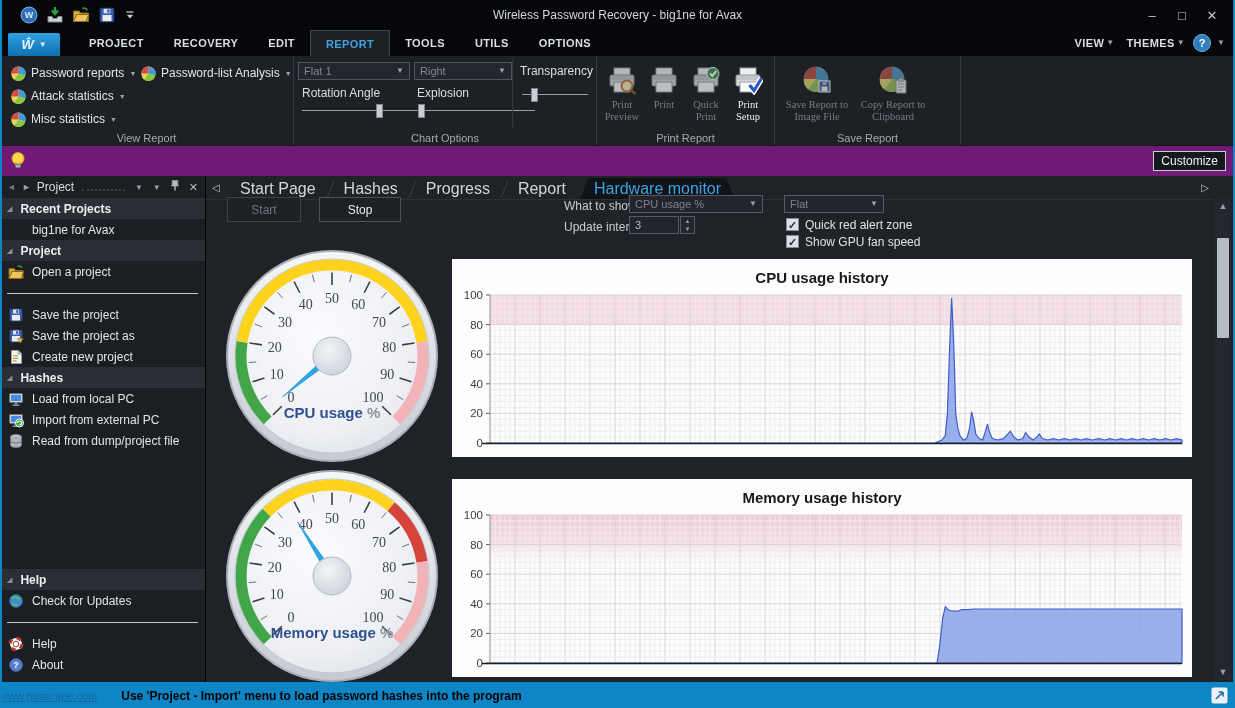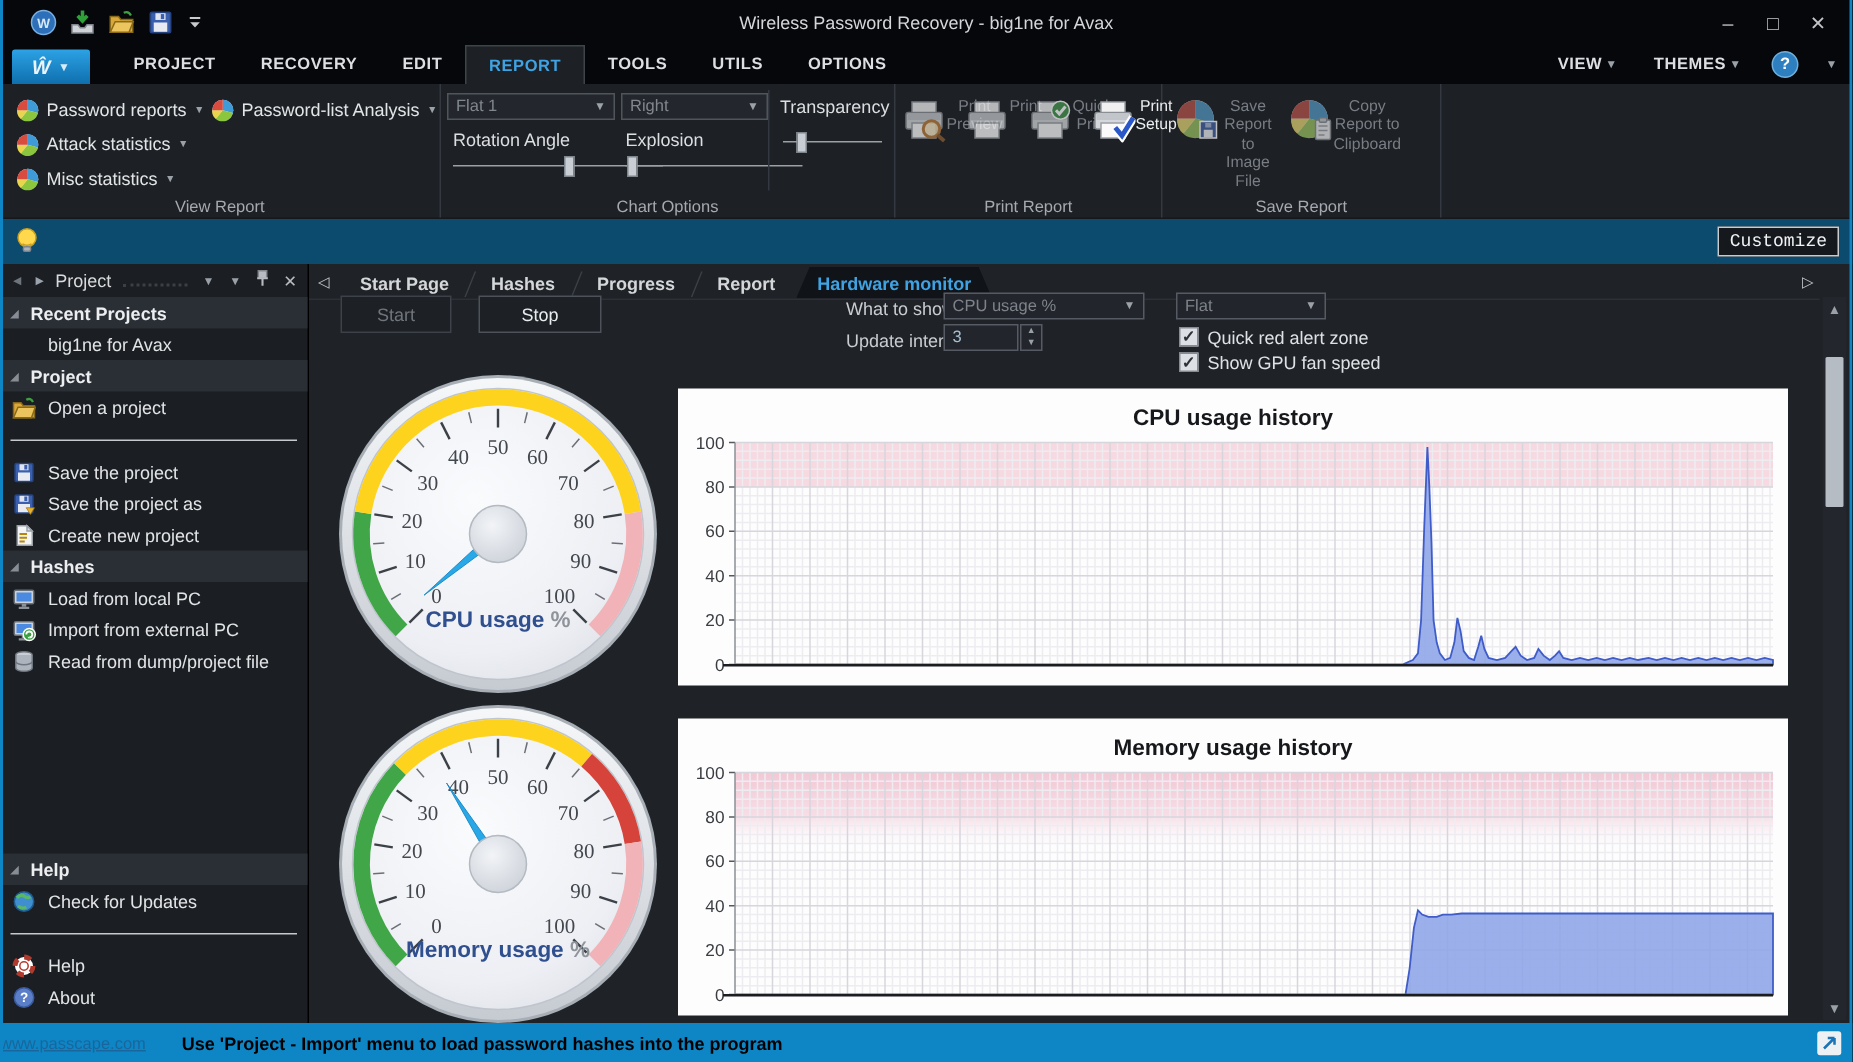--- a/index.html
+++ b/index.html
@@ -18,45 +18,45 @@
 
   
   .menubar{height:26px;background:#05070b;display:flex;align-items:flex-end;position:relative;}
   .app-button{width:52px;height:23px;margin-left:8px;margin-bottom:0;background:linear-gradient(#2ca2e4,#0f6fae);border-radius:2px 2px 0 0;display:flex;align-items:center;justify-content:center;gap:5px;}
   .app-button .w{color:#eaf4fc;font-weight:bold;font-size:13px;font-style:italic;}
   .caret{font-size:8px;color:#9ba1a8;line-height:1;}
   .app-button .caret{color:#d8ecfa;}
   #menu-left{display:flex;height:26px;margin-left:14px;}
   .menu-item{padding:0 15px;display:flex;align-items:center;font-size:11px;font-weight:bold;letter-spacing:.4px;color:#dcdee0;height:26px;box-sizing:border-box;}
   .menu-item.active{color:#3fa2e2;border:1px solid #3f444b;border-bottom:none;background:#1d2025;}
-  .menu-right{margin-left:auto;display:flex;align-items:center;gap:16px;padding-right:10px;height:26px;}
+  .menu-right{margin-left:auto;display:flex;align-items:center;gap:4px;padding-right:10px;height:26px;}
   .menu-right .menu-item{padding:0 4px;}
   .menu-right .caret{margin-left:2px;}
   .help-circle{width:16px;height:16px;border-radius:50%;background:#2d7fc0;color:#fff;font-size:11px;font-weight:bold;display:flex;align-items:center;justify-content:center;border:1px solid #6fb0dc;}
 
   
   .ribbon{height:89px;background:#1d2025;display:flex;position:relative;border-bottom:1px solid #15171b;}
   .rgroup{position:relative;height:100%;border-right:1px solid #343941;box-sizing:border-box;flex:none;}
   .glabel{position:absolute;bottom:1px;left:0;right:0;text-align:center;font-size:11px;color:#a6aab0;}
   .ritem{position:absolute;display:flex;align-items:center;gap:5px;font-size:12px;color:#e2e4e6;white-space:nowrap;}
   .ritem .caret{font-size:7px;}
   .rdd{position:absolute;background:#23262c;border:1px solid #50555c;color:#82878e;font-size:11px;display:flex;align-items:center;padding:0 5px;box-sizing:border-box;}
   .rdd .caret{margin-left:auto;}
   .rlabel{position:absolute;font-size:12px;color:#dcdee0;white-space:nowrap;}
   .rslider{position:absolute;height:14px;}
   .sl-track{position:absolute;left:0;right:0;top:6px;height:1px;background:#9aa0a6;}
   .sl-thumb{position:absolute;top:0;width:7px;height:14px;background:#c9ced5;border:1px solid #7e848c;box-sizing:border-box;}
-  .bigbtn{position:absolute;width:42px;display:flex;flex-direction:row;text-align:center;font-size:10.5px;line-height:1.18;color:#eceef0;top:7px;}
+  .bigbtn{position:absolute;width:42px;display:flex;flex-direction:column;align-items:center;text-align:center;font-size:10.5px;line-height:1.18;color:#eceef0;top:7px;font-family:Liberation Serif, serif;}
   .bigbtn .bicon{height:34px;display:flex;align-items:center;}
   .bigbtn.dis{color:#787d84;}
   .bigbtn.dis .bicon{opacity:.72;filter:grayscale(.3);}
   .bigbtn .blabel{margin-top:2px;}
 
   
-  .bulbrow{height:30px;background:#0c4a6e;position:relative;font-family:Liberation Mono, monospace;}
+  .bulbrow{height:30px;background:#701a75;position:relative;}
   .bulb{position:absolute;left:8px;top:4px;}
   .customize-btn{position:absolute;right:9px;top:5px;height:18px;padding:0 7px;border:1px solid #c9cbce;background:#15181c;color:#f0f2f4;font-size:12px;display:flex;align-items:center;}
 
   
   .workspace{display:flex;height:506px;}
   .sidebar{width:206px;background:#1b1e23;flex:none;position:relative;border-right:1px solid #000;box-sizing:border-box;}
   .s-header{height:22px;display:flex;align-items:center;padding:0 7px;gap:6px;color:#d8dadc;font-size:12px;}
   .nav-arrow{font-size:9px;color:#6e747c;}
   .nav-arrow.fwd{color:#9aa2ac;}
   .leader{flex:1;height:5px;border-bottom:2px dotted #3a4046;margin:0 2px;}
@@ -68,21 +68,21 @@
   .s-item.noicon{padding-left:32px;}
   .s-ic{width:16px;height:16px;flex:none;display:flex;align-items:center;justify-content:center;}
   .s-sep{height:22px;position:relative;}
   .s-sep::after{content:'';position:absolute;left:7px;right:7px;top:11px;height:1px;background:#c6cad0;}
   .s-spacer{height:118px;}
 
   
   .main{flex:1;position:relative;background:#1f2227;overflow:hidden;}
   .tab-scroll{position:absolute;top:6px;font-size:10px;color:#c2c6cc;}
   .tabstrip{position:absolute;left:20px;top:2px;height:21px;display:flex;}
-  .tab{padding:0 14px;display:flex;align-items:center;font-size:12px;font-weight:bold;color:#d4d6d8;position:relative;}
+  .tab{padding:0 14px;display:flex;align-items:center;font-size:16px;font-weight:normal;color:#d4d6d8;position:relative;}
   .tab.active{color:#3fa2e2;background:#101318;clip-path:polygon(9px 0,calc(100% - 9px) 0,100% 100%,0 100%);}
   .tab:not(:first-child)::before{content:'';position:absolute;left:0;top:3px;bottom:1px;width:1px;background:#3c4148;transform:skewX(-22deg);}
   .strip-line{position:absolute;left:0;right:22px;top:23px;height:1px;background:#2c3138;}
   .ctl-btn{position:absolute;background:#1d2025;border:1px solid #4d525a;font-size:12px;color:#e8eaec;display:flex;align-items:center;justify-content:center;box-sizing:border-box;}
   .ctl-btn.disabled{color:#70757c;border-color:#3d424a;}
   .ctl-label{position:absolute;font-size:12px;color:#c9ccd0;white-space:nowrap;}
   .ctl-dd{position:absolute;background:#22252b;border:1px solid #565b63;color:#7e838b;font-size:11px;display:flex;align-items:center;padding:0 5px;box-sizing:border-box;}
   .ctl-dd .caret{margin-left:auto;}
   .spin-box{position:absolute;background:#22252b;border:1px solid #565b63;color:#a8c0d4;font-size:11px;display:flex;align-items:center;padding:0 5px;box-sizing:border-box;}
   .spin-ud{position:absolute;background:#22252b;border:1px solid #565b63;display:flex;flex-direction:column;align-items:center;justify-content:center;gap:2px;box-sizing:border-box;}

